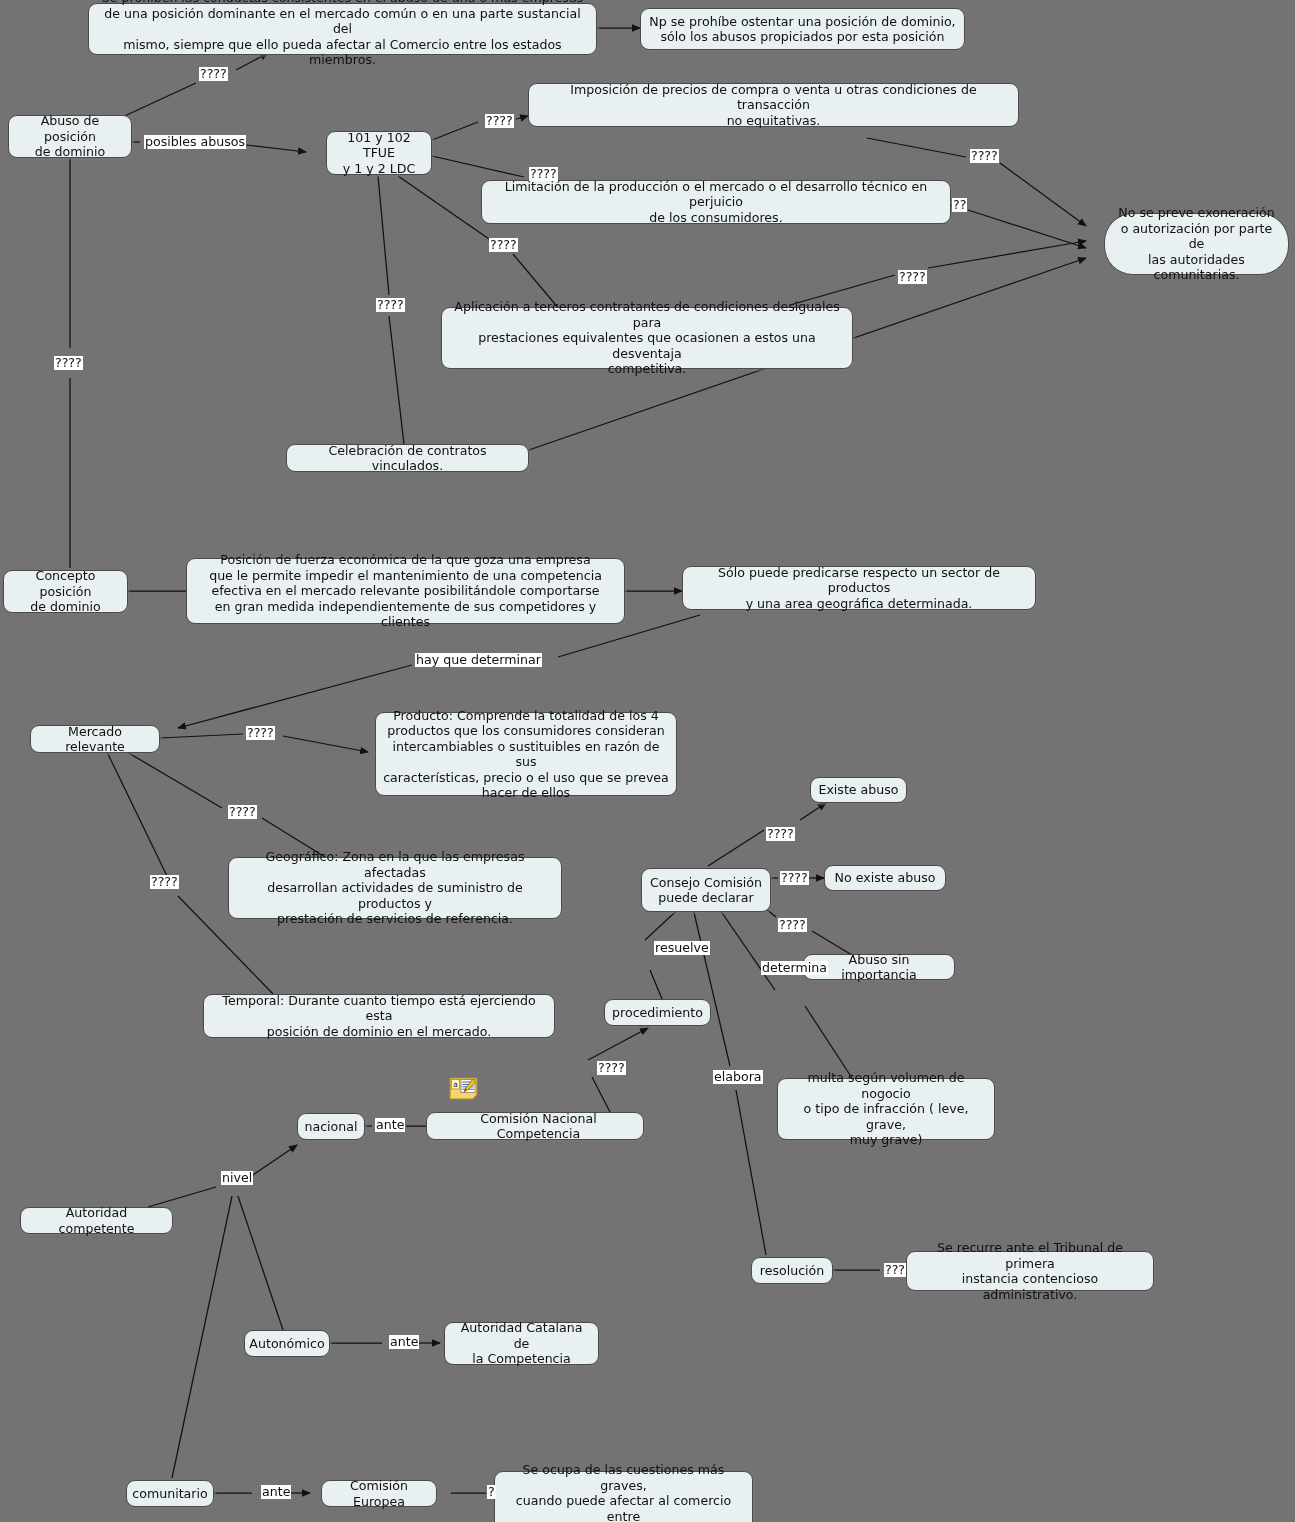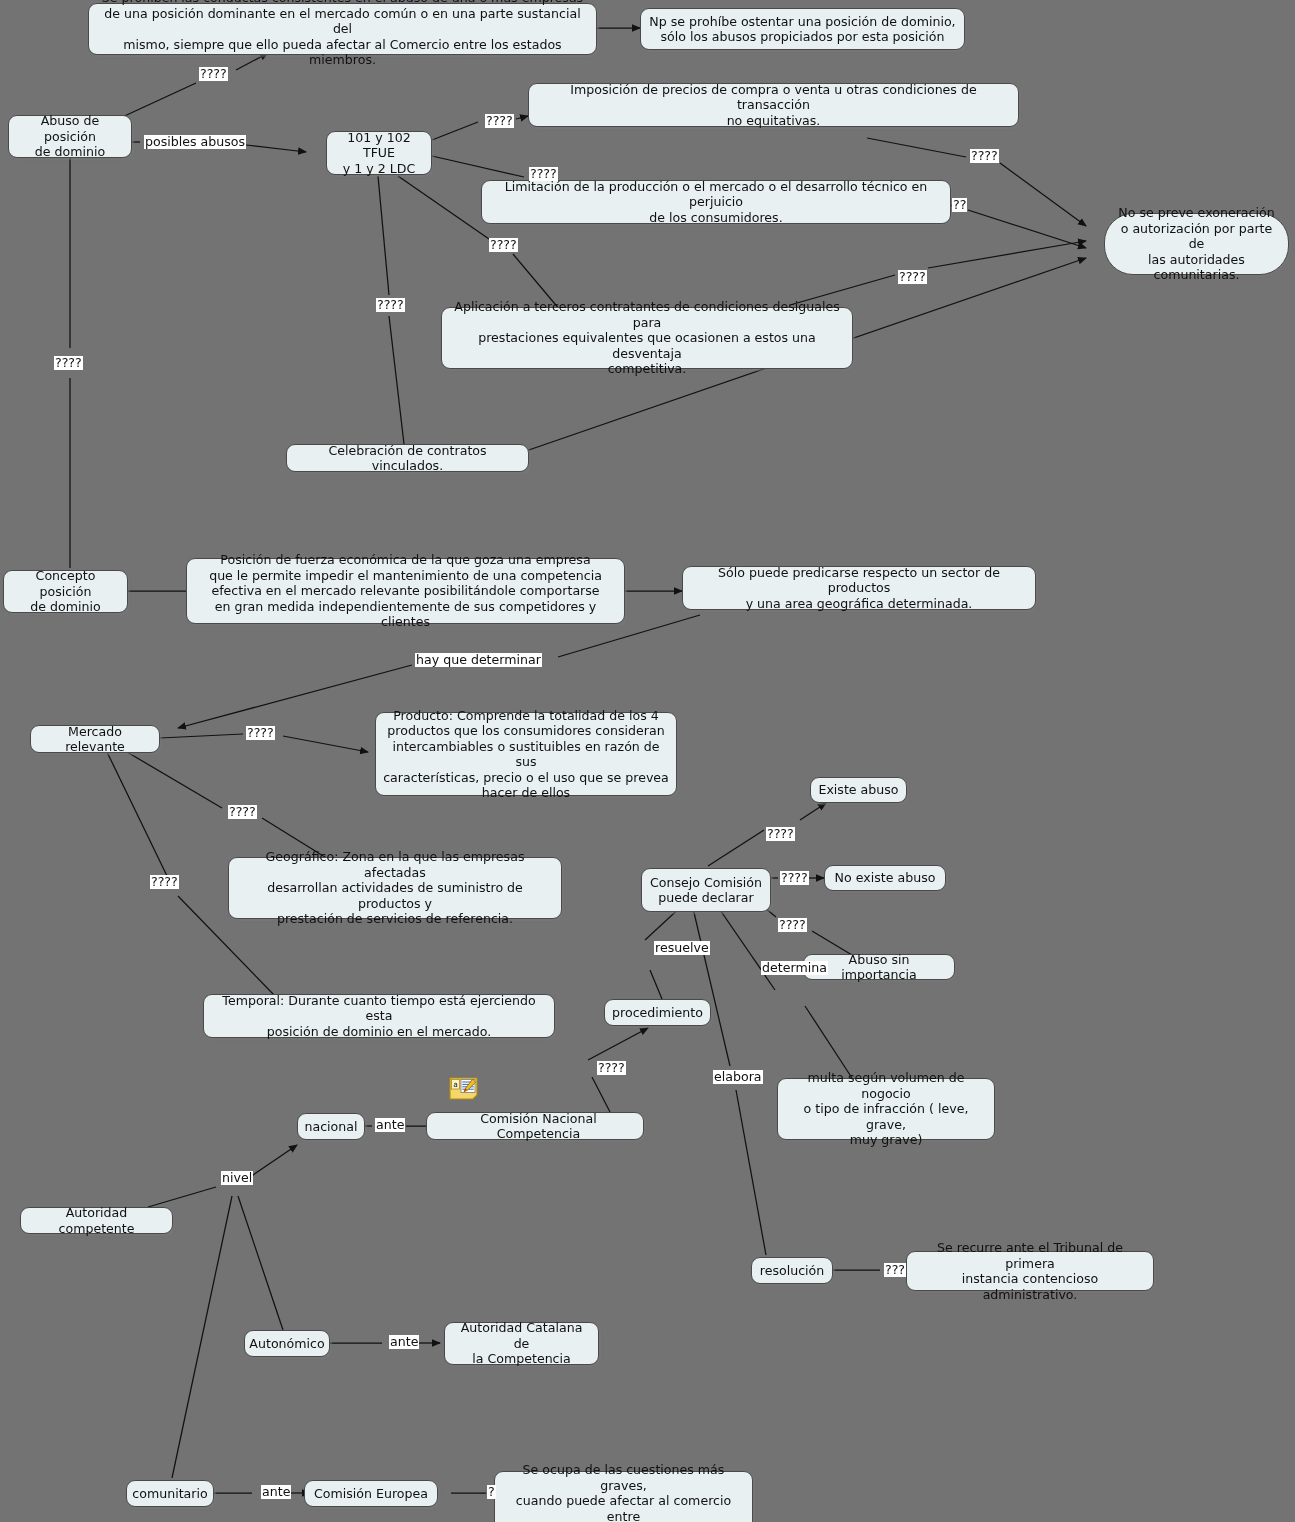--- a/index.html
+++ b/index.html
@@ -196,21 +196,21 @@
 muy grave)</div>
 
   <div class="node" style="left:604px;top:999px;width:107px;height:27px;">procedimiento</div>
   <div class="node" style="left:426px;top:1112px;width:218px;height:28px;padding-left:14px;">Comisión Nacional Competencia</div>
   <div class="node" style="left:297px;top:1113px;width:68px;height:27px;">nacional</div>
   <div class="node" style="left:20px;top:1207px;width:153px;height:27px;">Autoridad competente</div>
   <div class="node" style="left:244px;top:1330px;width:86px;height:27px;">Autonómico</div>
   <div class="node" style="left:444px;top:1322px;width:155px;height:43px;">Autoridad Catalana de
 la Competencia</div>
   <div class="node" style="left:126px;top:1480px;width:88px;height:27px;">comunitario</div>
-  <div class="node" style="left:304px;top:1480px;width:134px;height:27px;">Comisión Europea</div>
+  <div class="node" style="left:321px;top:1480px;width:116px;height:27px;">Comisión Europea</div>
   <div class="node" style="left:494px;top:1462px;width:259px;height:60px;margin-top:9px;">Se ocupa de las cuestiones más graves,
 cuando puede afectar al comercio entre
 los estados miembros.</div>
   <div class="node" style="left:729px;top:1257px;width:82px;height:27px;margin-left:22px;">resolución</div>
   <div class="node" style="left:906px;top:1251px;width:248px;height:40px;">Se recurre ante el Tribunal de primera
 instancia contencioso administrativo.</div>
 
   <span class="lbl" style="left:199px;top:67px;">????</span>
   <span class="lbl" style="left:144px;top:135px;">posibles abusos</span>
   <span class="lbl" style="left:485px;top:114px;">????</span>

